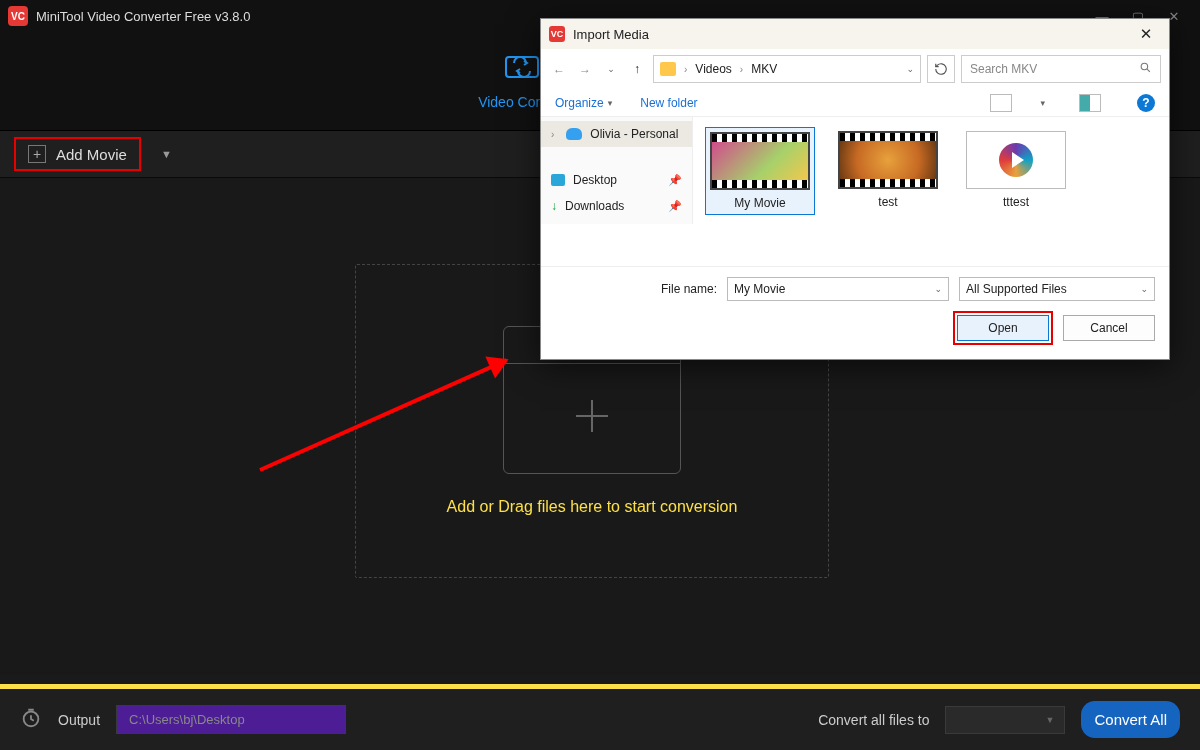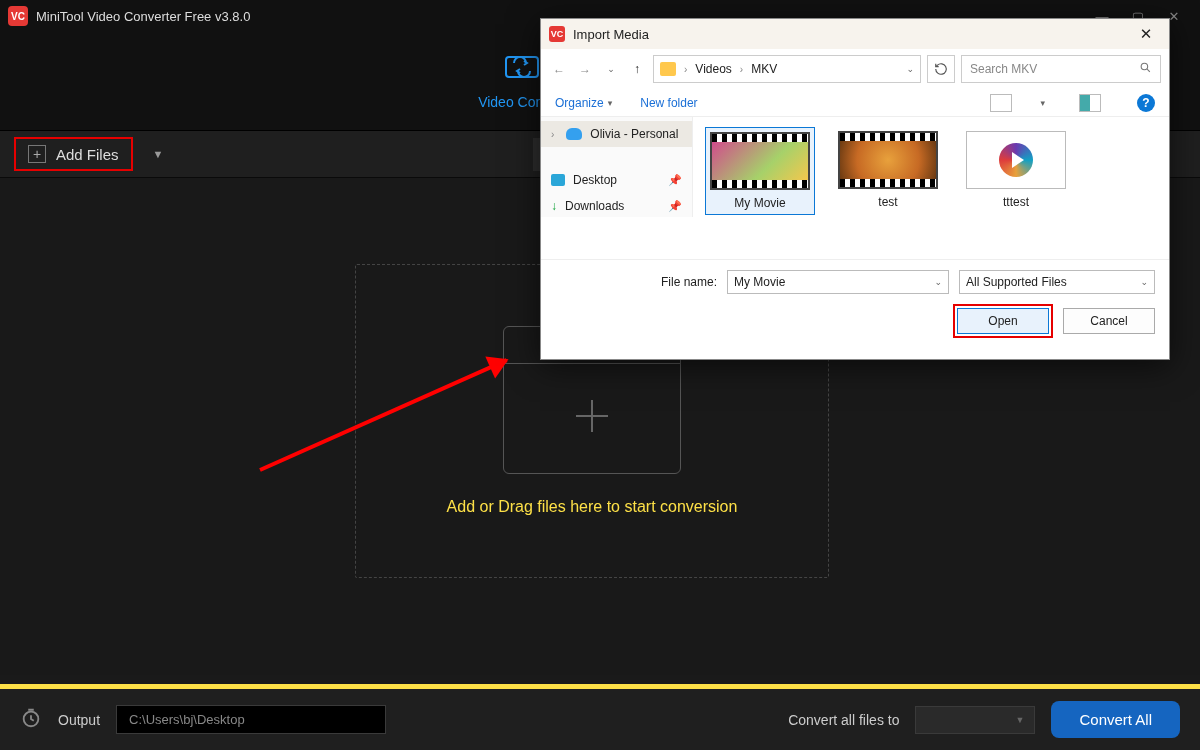--- a/index.html
+++ b/index.html
@@ -64,24 +64,24 @@
 }
 .arrow::after{
   content:""; position:absolute; right:-2px; top:-10px;
   border-left:20px solid #f00; border-top:12px solid transparent; border-bottom:12px solid transparent;
 }
 .bottombar {
   height:66px; background:#1f1f1f; border-top:5px solid #fde047;
   display:flex; align-items:center; padding:0 20px; gap:16px; font-size:14px;margin-top:9px;
 }
 .clock-icon svg{width:22px;height:22px;stroke:#888;}
-.output-box { background:#000000; border:1px solid #3a3a3a; padding:6px 12px; width:270px; color:#888; font-size:13px;}
+.output-box { background:#4c1d95; border:1px solid #3a3a3a; padding:6px 12px; width:230px; color:#888; font-size:13px;}
 .bottombar .flex{flex:1;}
 .fmt-select{ background:#2a2a2a; border:1px solid #3a3a3a; width:120px; height:28px; display:flex; align-items:center; justify-content:flex-end; padding-right:10px; color:#777; cursor:pointer;}
-.convertall{ background:#1565c0; color:#fff; padding:10px 28px; border-radius:8px; font-size:15px; cursor:pointer;}
+.convertall{ background:#1565c0; color:#fff; padding:10px 13px; border-radius:14px; font-size:15px; cursor:pointer;}
 
 
 .dialog {
   position:absolute; left:540px; top:18px; width:630px; height:342px;
   background:#fff; color:#222; border:1px solid #888;
   box-shadow:0 6px 30px rgba(0,0,0,.6);
   display:flex; flex-direction:column; font-size:12px;
 }
 .dlg-title{ height:30px; background:#f7f3ed; display:flex; align-items:center; padding:0 8px; font-size:13px;}
 .dlg-title .dlg-logo{width:16px;height:16px;background:#e53935;border-radius:3px;color:#fff;font-size:9px;font-weight:bold;display:flex;align-items:center;justify-content:center;margin-right:8px;}
@@ -124,21 +124,21 @@
 .pic.flowers{background:linear-gradient(135deg,#d14c8c 0%, #a6d16a 60%, #f3c74d 100%);}
 .pic.leaves{background:radial-gradient(circle,#e8a13c 0%, #c76a24 60%, #6a3a12 100%);}
 .pic.sunset{background:linear-gradient(#d9a4c4 0%, #caa 45%, #2a4a8a 55%, #1a2a58 100%);}
 .pic.sunset::after{content:"";position:absolute;left:42%;top:12px;width:16px;height:16px;border-radius:50%;background:#fff3b0;opacity:.9;}
 .thumb.icon .thumbimg{border:1px solid #bbb; background:#fff;}
 .thumb.icon .thumbimg::before,.thumb.icon .thumbimg::after{display:none;}
 .play{ position:absolute; left:50%; top:50%; transform:translate(-50%,-50%); width:34px; height:34px; border-radius:50%;
   background: conic-gradient(#6a3ab0,#12a0c4,#e8a13c,#de3c3c,#6a3ab0); display:flex;align-items:center;justify-content:center;}
 .play::after{content:"";border-left:12px solid #fff;border-top:8px solid transparent;border-bottom:8px solid transparent;margin-left:3px;}
 .fname{font-size:12px;text-align:center;}
-.dlg-foot{ padding:10px 14px 21px; display:flex; flex-direction:column; gap:10px; border-top:1px solid #eee;margin-top:42px;}
+.dlg-foot{ padding:10px 14px 14px; display:flex; flex-direction:column; gap:10px; border-top:1px solid #eee;margin-top:42px;}
 .foot-row{ display:flex; align-items:center; gap:10px; justify-content:flex-end;}
 .fn-label{font-size:12px;}
 .fn-input{ flex:0 0 222px; height:24px; border:1px solid #bbb; padding:0 6px; display:flex; align-items:center; justify-content:space-between; font-size:12px;}
 .ft-select{ flex:0 0 196px; height:24px; border:1px solid #bbb; padding:0 6px; display:flex; align-items:center; justify-content:space-between; font-size:12px;}
 .btn{ width:92px; height:26px; border:1px solid #aaa; background:#fdfdfd; display:flex; align-items:center; justify-content:center; font-size:12px; cursor:pointer;}
 .btn.open{ background:#e8f2fc; border:1px solid #0b78d6;}
 .open-wrap{ border:2px solid #e60000; padding:2px; }
 .caret{font-size:9px;color:#666;}
 </style>
 </head>
@@ -174,21 +174,21 @@
           <path d="M29 18 v5 m-2 -2 l2 2 l2 -2"></path>
         </svg>
       </span>
       <span>Video Down</span>
     </div>
   </div>
 
   <div class="toolbar">
     <div class="add-files">
       <span class="plus-icon">+</span>
-      <span>Add Files</span>
+      <span>Add Movie</span>
     </div>
     <span class="chev">▼</span>
     <div class="convbtn">
       <span>Conver</span>
     </div>
   </div>
 
   <div class="mainarea">
     <div class="dropzone">
       <div class="filebox">

